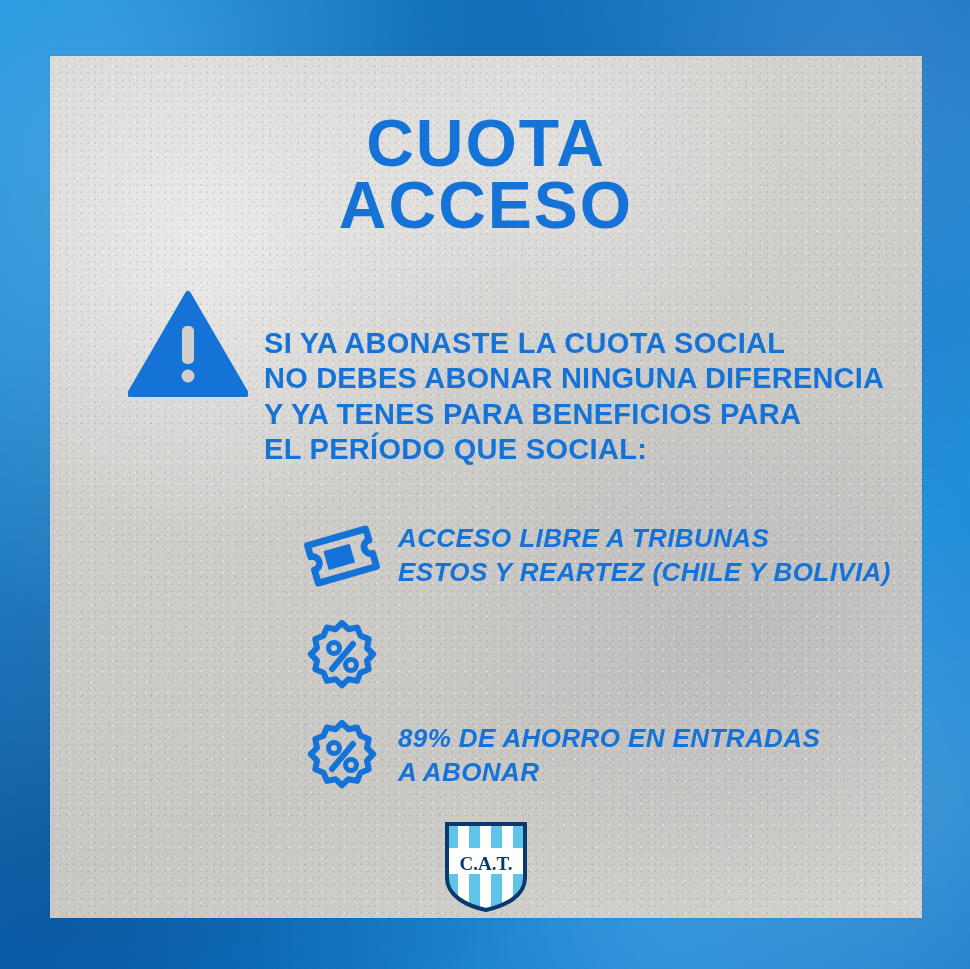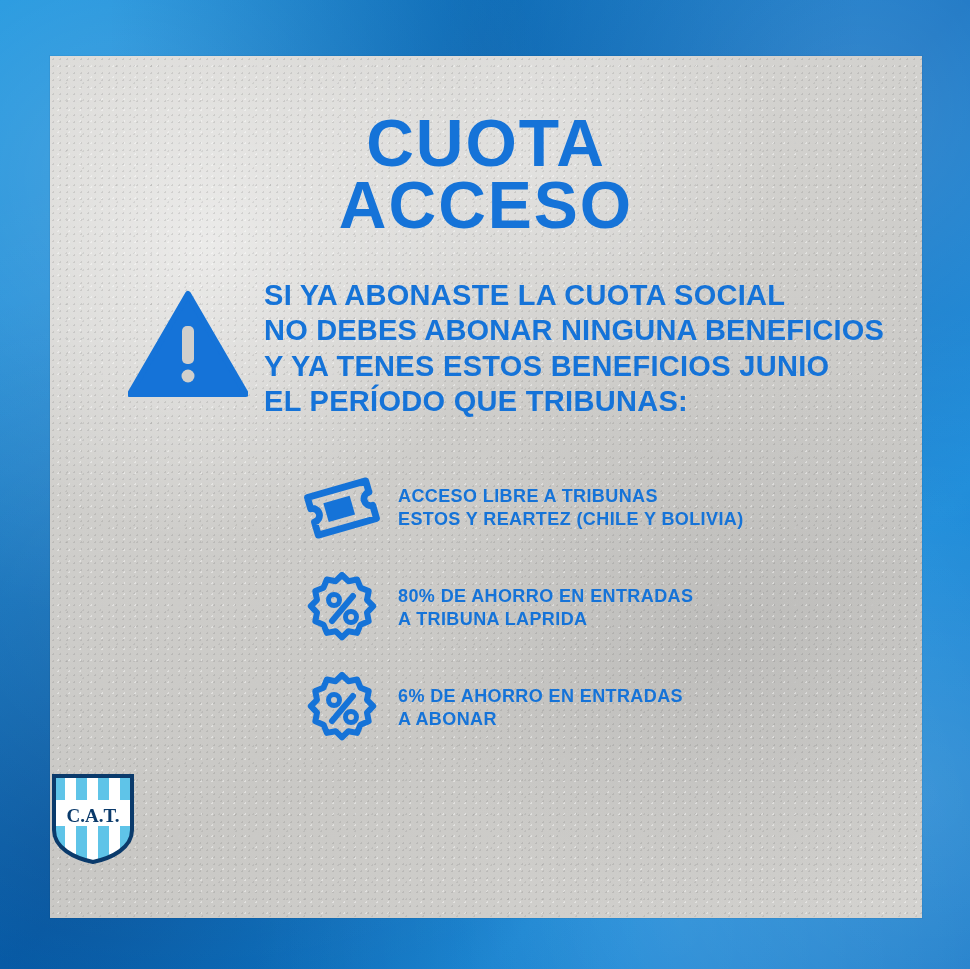--- a/index.html
+++ b/index.html
@@ -90,20 +90,21 @@
     padding-left: 78px;
   }
   .warn-icon {
     flex: 0 0 auto;
     width: 120px;
     margin-top: 12px;
   }
   .warn-text {
     margin-left: 16px;
     color: #1573d8;
+    margin-top: 48px;
   }
   .warn-text p {
     margin: 0;
     font-size: 29px;
     line-height: 1.22;
     letter-spacing: 0.3px;
     font-weight: 600;
   }
   .warn-text p.bold {
     font-weight: 900;
@@ -123,31 +124,32 @@
   .benefit-icon {
     flex: 0 0 auto;
     width: 84px;
     display: flex;
     justify-content: center;
   }
   .benefit-text {
     margin-left: 14px;
     color: #1573d8;
     font-weight: 900;
-    font-size: 18px;
+    font-size: 26px;
     line-height: 1.28;
     letter-spacing: 0.4px;
+    font-style: italic;
   }
   .benefit-text span { display: block; }
 
   
   .crest-wrap {
     margin-top: 14px;
     display: flex;
-    justify-content: flex-start;
+    justify-content: center;
   }
   .crest {
     width: 86px;
     height: 92px;
   }
 </style>
 </head>
 <body>
 
 <div class="poster">
@@ -161,23 +163,23 @@
     <div class="warn-row">
       <div class="warn-icon">
         <svg viewBox="0 0 120 108" width="120" height="108" aria-hidden="true">
           <path d="M60 4 L118 104 L2 104 Z" fill="#1573d8" stroke="#1573d8" stroke-width="6" stroke-linejoin="round"></path>
           <rect x="54" y="36" width="12" height="38" rx="5" fill="#d0cfcc"></rect>
           <circle cx="60" cy="86" r="6.5" fill="#d0cfcc"></circle>
         </svg>
       </div>
       <div class="warn-text">
         <p>SI YA ABONASTE LA CUOTA SOCIAL</p>
-        <p class="bold">NO DEBES ABONAR NINGUNA BENEFICIOS</p>
-        <p>Y YA TENES ESTOS BENEFICIOS JUNIO</p>
-        <p>EL PERÍODO QUE TRIBUNAS:</p>
+        <p class="bold">NO DEBES ABONAR NINGUNA DIFERENCIA</p>
+        <p>Y YA TENES PARA BENEFICIOS PARA</p>
+        <p>EL PERÍODO QUE SOCIAL:</p>
       </div>
     </div>
 
     <div class="benefits">
 
       <div class="benefit">
         <div class="benefit-icon">
           <svg viewBox="0 0 86 72" width="86" height="72" aria-hidden="true">
             <g transform="rotate(-16 43 36)">
               <path d="M12 16 H74 V28 a7 7 0 0 0 0 14 V56 H12 V42 a7 7 0 0 0 0-14 Z" fill="none" stroke="#1573d8" stroke-width="7" stroke-linejoin="round"></path>
@@ -193,37 +195,33 @@
 
       <div class="benefit">
         <div class="benefit-icon">
           <svg viewBox="0 0 72 72" width="72" height="72" aria-hidden="true">
             <path d="M36 3 l6.4 6.2 8.7-1.7 3.4 8.2 8.2 3.4 -1.7 8.7 6.2 6.4 -6.2 6.4 1.7 8.7 -8.2 3.4 -3.4 8.2 -8.7-1.7 -6.4 6.2 -6.4-6.2 -8.7 1.7 -3.4-8.2 -8.2-3.4 1.7-8.7 -6.2-6.4 6.2-6.4 -1.7-8.7 8.2-3.4 3.4-8.2 8.7 1.7 Z" fill="none" stroke="#1573d8" stroke-width="6" stroke-linejoin="round"></path>
             <circle cx="28" cy="28" r="5.5" fill="none" stroke="#1573d8" stroke-width="5"></circle>
             <circle cx="45" cy="45" r="5.5" fill="none" stroke="#1573d8" stroke-width="5"></circle>
             <line x1="47" y1="24" x2="26" y2="49" stroke="#1573d8" stroke-width="6" stroke-linecap="round"></line>
           </svg>
         </div>
-        <div class="benefit-text">
-          <span>80% DE AHORRO EN ENTRADAS</span>
-          <span>A TRIBUNA LAPRIDA</span>
-        </div>
       </div>
 
       <div class="benefit">
         <div class="benefit-icon">
           <svg viewBox="0 0 72 72" width="72" height="72" aria-hidden="true">
             <path d="M36 3 l6.4 6.2 8.7-1.7 3.4 8.2 8.2 3.4 -1.7 8.7 6.2 6.4 -6.2 6.4 1.7 8.7 -8.2 3.4 -3.4 8.2 -8.7-1.7 -6.4 6.2 -6.4-6.2 -8.7 1.7 -3.4-8.2 -8.2-3.4 1.7-8.7 -6.2-6.4 6.2-6.4 -1.7-8.7 8.2-3.4 3.4-8.2 8.7 1.7 Z" fill="none" stroke="#1573d8" stroke-width="6" stroke-linejoin="round"></path>
             <circle cx="28" cy="28" r="5.5" fill="none" stroke="#1573d8" stroke-width="5"></circle>
             <circle cx="45" cy="45" r="5.5" fill="none" stroke="#1573d8" stroke-width="5"></circle>
             <line x1="47" y1="24" x2="26" y2="49" stroke="#1573d8" stroke-width="6" stroke-linecap="round"></line>
           </svg>
         </div>
         <div class="benefit-text">
-          <span>6% DE AHORRO EN ENTRADAS</span>
+          <span>89% DE AHORRO EN ENTRADAS</span>
           <span>A ABONAR</span>
         </div>
       </div>
 
     </div>
 
     <div class="crest-wrap">
       <svg class="crest" viewBox="0 0 86 92" aria-hidden="true">
         <defs>
           <clipPath id="crestClip">

